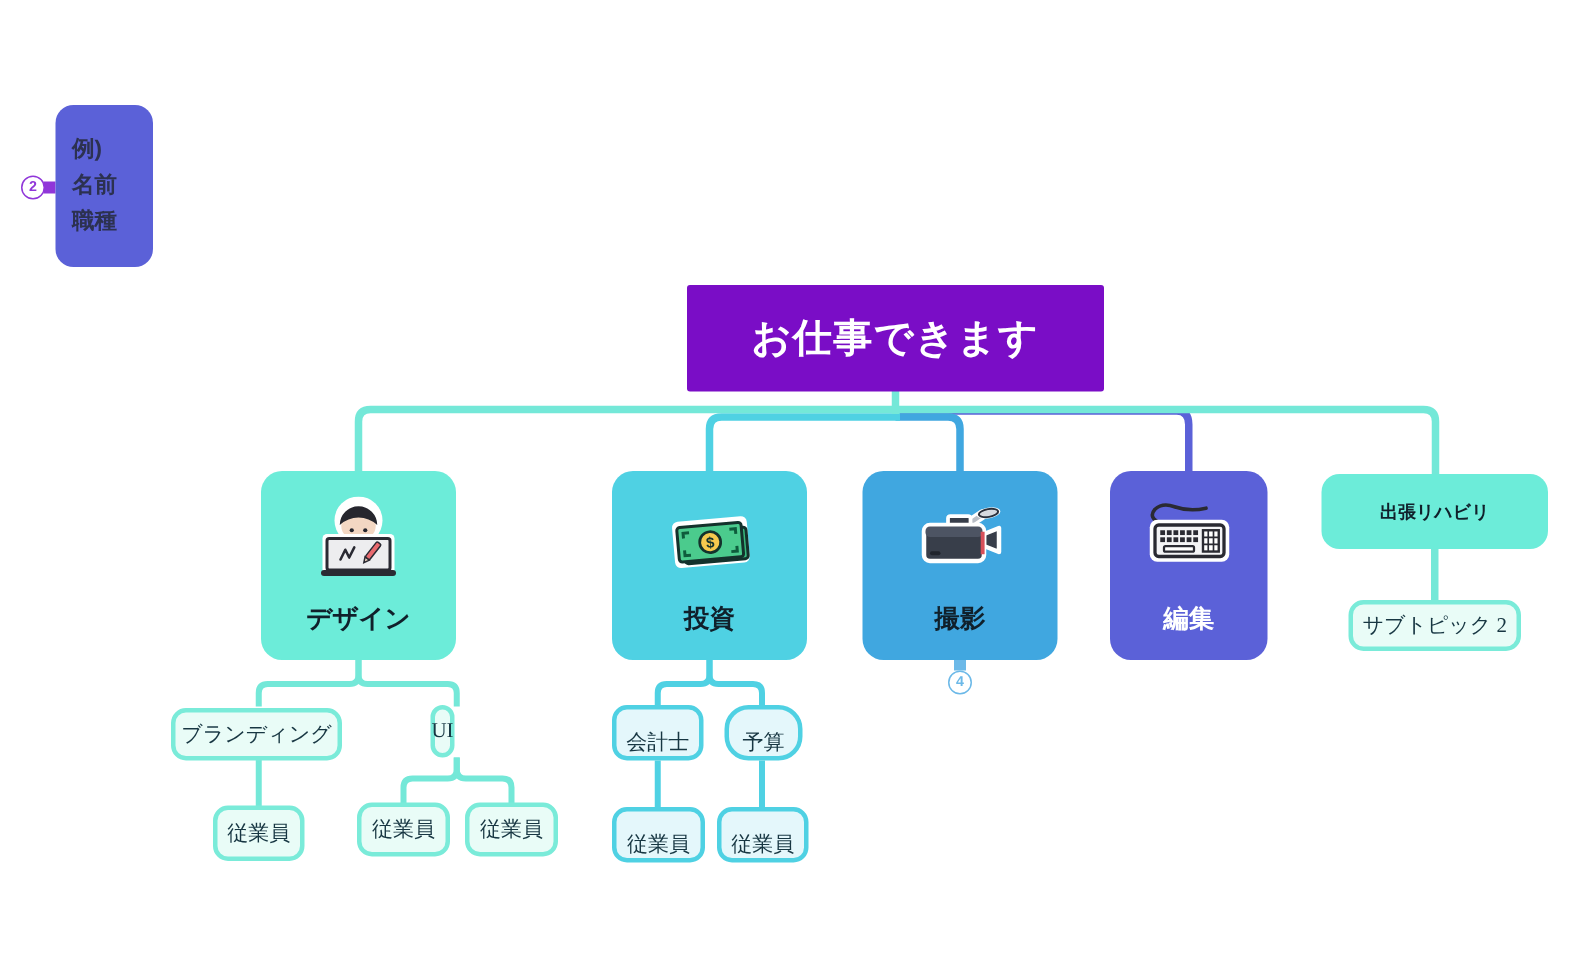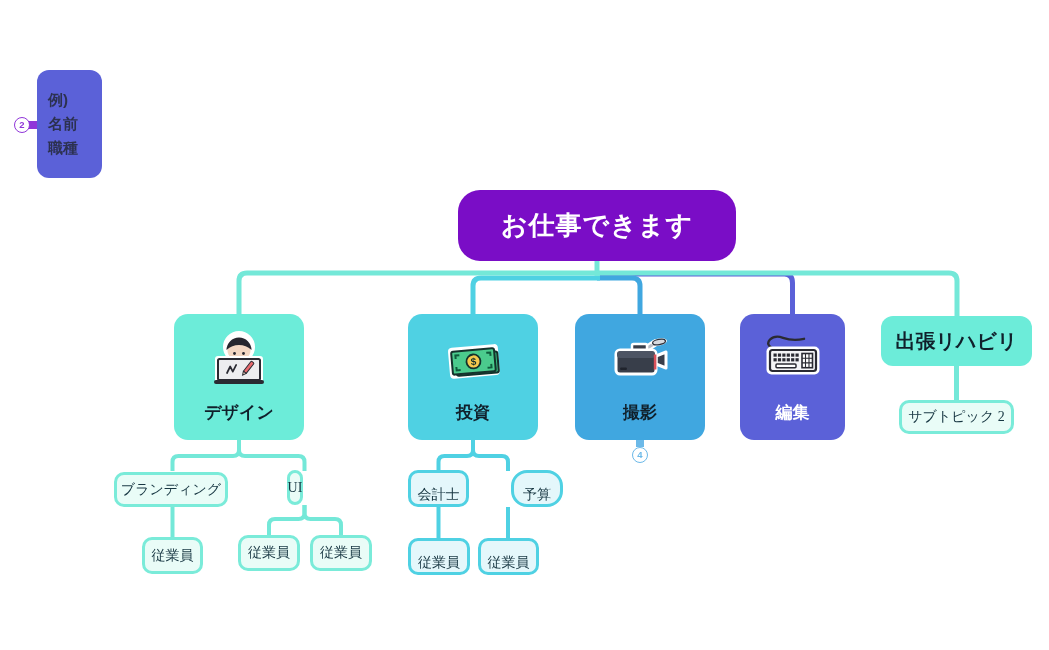--- a/index.html
+++ b/index.html
@@ -12,51 +12,51 @@
   .w-blue{stroke:var(--blue,#40a7e0);}
   .w-indigo{stroke:var(--indigo,#5b61d8);}
 
   .node{position:absolute;box-sizing:border-box;}
 
   .example-card{left:37px;top:70px;width:65px;height:108px;border-radius:12px;
     background:var(--indigo,#5b61d8);color:var(--example-text,#2c3150);
     display:flex;flex-direction:column;justify-content:center;padding-left:11px;
     font-size:15px;font-weight:bold;line-height:24px;}
 
-  .root-card{left:458px;top:190px;width:278px;height:71px;border-radius:22px;
+  .root-card{left:458px;top:190px;width:278px;height:71px;border-radius:2px;
     background:var(--title-purple,#7a0dc6);display:flex;align-items:center;justify-content:center;}
   .root-label{color:#fff;font-size:26px;font-weight:bold;letter-spacing:1px;}
 
   .card{top:314px;height:126px;border-radius:14px;display:block;}
   .card-design{left:174px;width:130px;background:var(--mint,#6cecd9);padding-left:48px;}
   .card-invest{left:408px;width:130px;background:var(--cyan,#4fd1e3);}
   .card-film{left:575px;width:130px;background:var(--blue,#40a7e0);padding-left:36px;}
   .card-edit{left:740px;width:105px;background:var(--indigo,#5b61d8);}
   .card .icon{position:absolute;left:0;right:0;display:flex;justify-content:center;}
   .card .card-label{position:absolute;left:0;right:0;bottom:16px;text-align:center;
     font-size:17px;font-weight:bold;color:var(--dark-text,#10202b);}
   .card-edit .card-label{color:#ffffff;}
 
   .rehab-card{left:881px;top:316px;width:151px;height:50px;border-radius:12px;
     background:var(--mint,#6cecd9);display:flex;align-items:center;justify-content:center;
-    font-size:20px;font-weight:bold;color:var(--dark-text,#10202b);text-align:right;}
+    font-size:12px;font-weight:bold;color:var(--dark-text,#10202b);text-align:right;}
 
   .chip{border-radius:10px;display:flex;align-items:center;justify-content:center;
     font-family:"Liberation Serif",serif;font-size:14px;color:var(--chip-text,#173642);}
   .chip.mint{border:3px solid var(--mint-border,#7aebd9);background:var(--mint-light,#e9fcf7);}
   .chip.cyan{border:3px solid var(--cyan,#4fd1e3);background:var(--cyan-light,#e4f7fb);align-items:flex-end;}
 
   .chip-subtopic2{left:899px;top:400px;width:115px;height:34px;}
   .chip-branding{left:114px;top:472px;width:114px;height:35px;font-family:Liberation Serif, serif;}
   .chip-ui{left:287px;top:470px;width:16px;height:35px;}
   .chip-emp1{left:142px;top:537px;width:61px;height:37px;}
   .chip-emp2{left:238px;top:535px;width:62px;height:36px;}
   .chip-emp3{left:310px;top:535px;width:62px;height:36px;}
   .chip-accountant{left:408px;top:470px;width:61px;height:37px;}
-  .chip-budget{left:511px;top:470px;width:52px;height:37px;border-radius:16px;}
+  .chip-budget{left:483px;top:470px;width:52px;height:37px;border-radius:16px;}
   .chip-emp4{left:408px;top:538px;width:62px;height:37px;}
   .chip-emp5{left:478px;top:538px;width:61px;height:37px;}
 
   .marker{width:16px;height:16px;border-radius:50%;background:#fff;
     display:flex;align-items:center;justify-content:center;
     font-size:9.5px;font-weight:bold;line-height:1;}
   .marker.purple{border:1.8px solid var(--marker-purple,#9036d9);color:var(--marker-purple,#9036d9);}
   .marker.blue{border:1.8px solid var(--marker-blue,#6cb9e8);color:var(--marker-blue,#6cb9e8);}
   .marker-2{left:14px;top:117px;}
   .marker-2-square{left:29px;top:121px;width:8px;height:8px;background:var(--marker-purple,#9036d9);}

